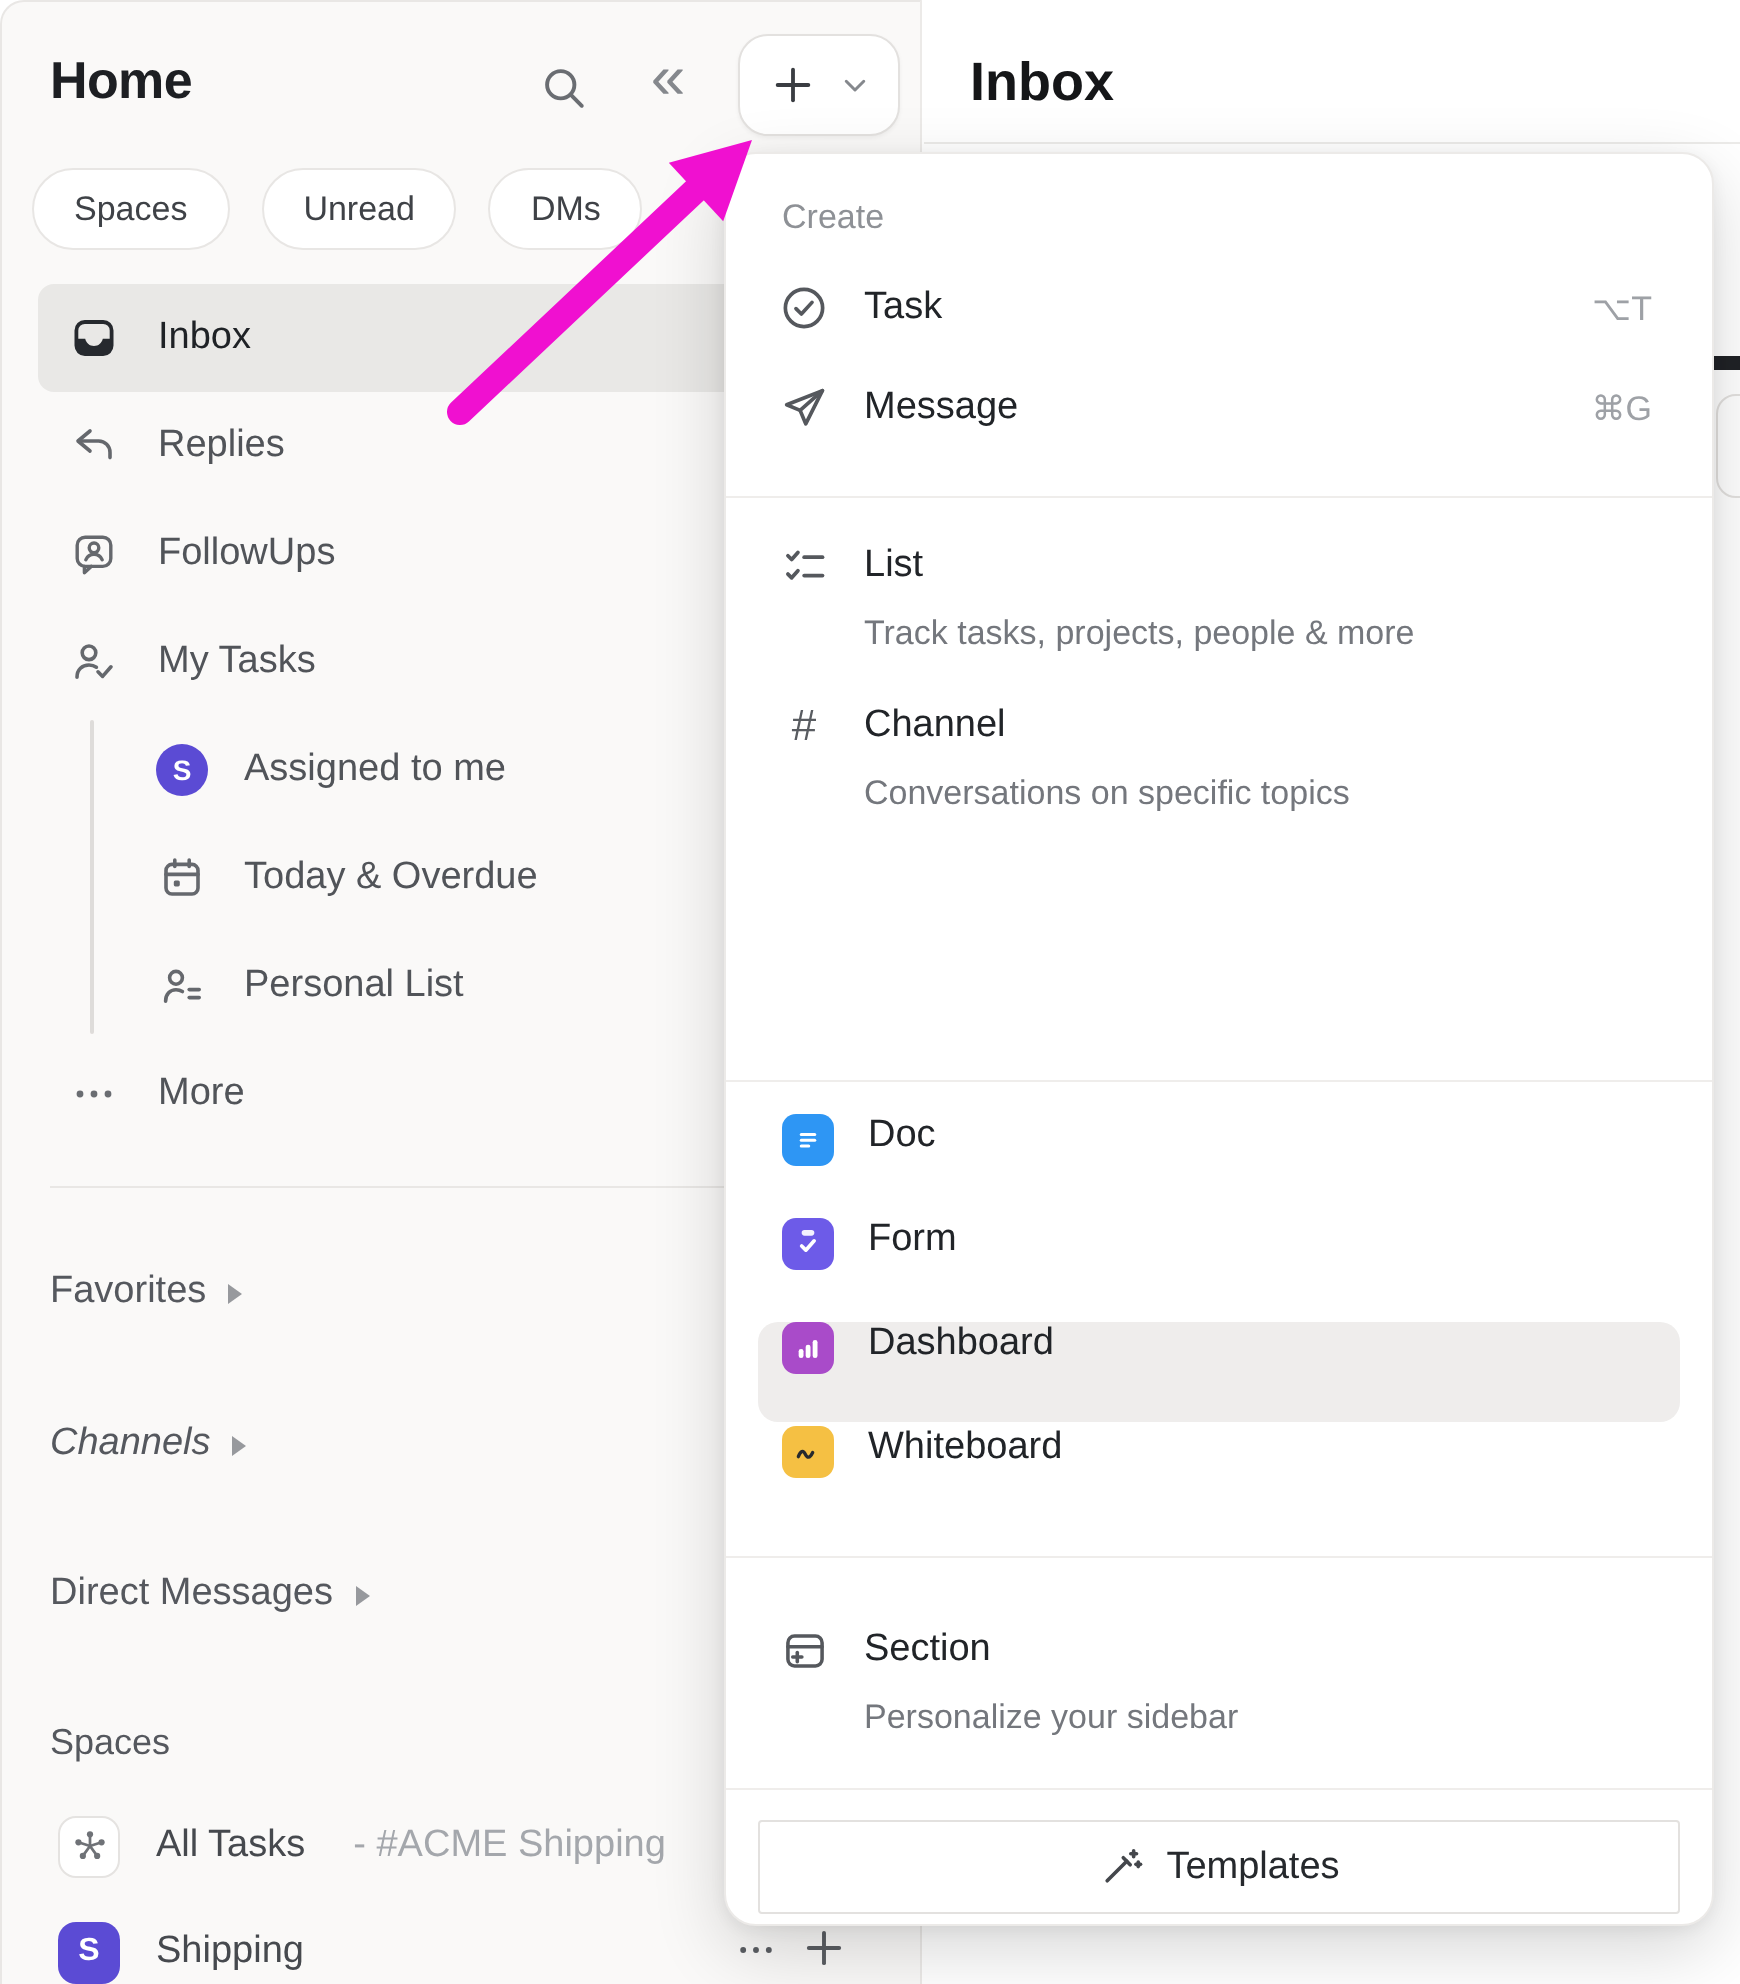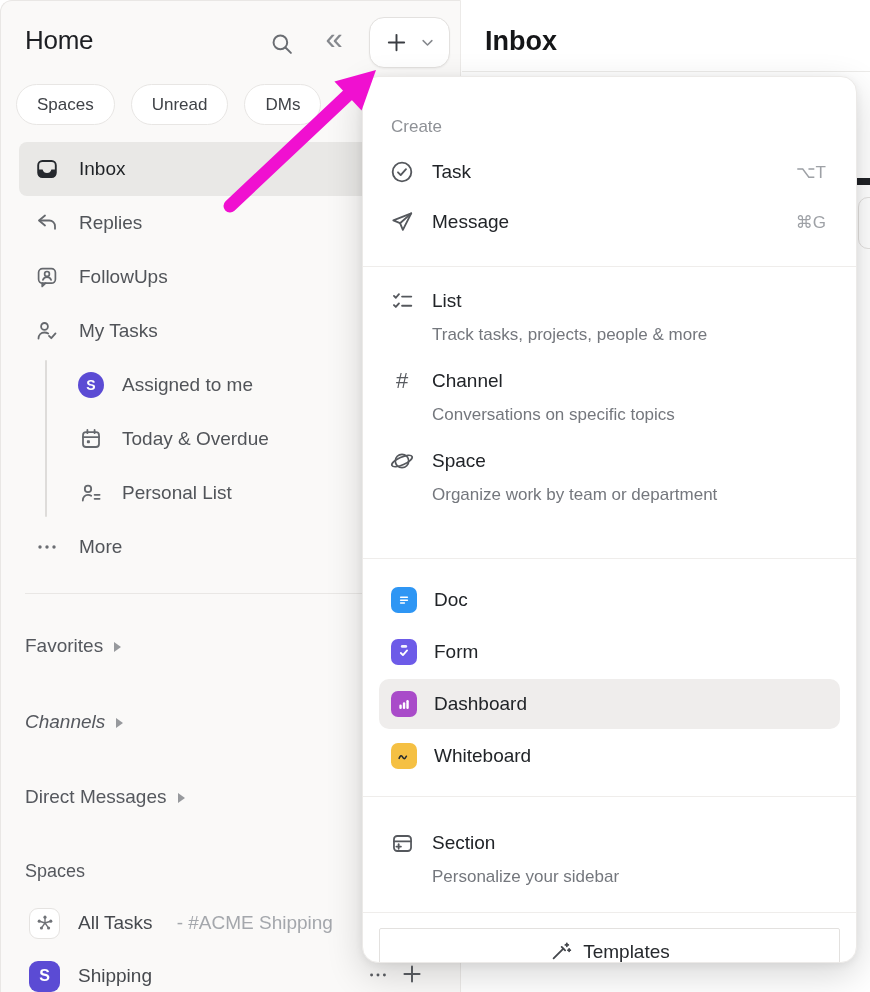--- a/index.html
+++ b/index.html
@@ -10,21 +10,21 @@
     -webkit-font-smoothing:antialiased;
   }
   svg{display:block;}
   
   .sidebar{
     position:absolute;left:0;top:0;width:461px;height:992px;
     background:#faf9f8;border-right:1px solid #eceae8;
     border-top:1px solid #e9e7e5;border-left:1px solid #e9e7e5;
     border-top-left-radius:12px;box-sizing:border-box;
   }
-  .home-title{position:absolute;left:24px;top:24px;font-size:26px;font-weight:400;color:#1d1f23;letter-spacing:-.3px;}
+  .home-title{position:absolute;left:24px;top:24px;font-size:26px;font-weight:700;color:#1d1f23;letter-spacing:-.3px;}
   .icon-btn{position:absolute;display:flex;align-items:center;justify-content:center;cursor:pointer;}
   .search-btn{left:266px;top:28px;width:30px;height:30px;}
   .collapse-btn{left:316px;top:18px;width:34px;height:40px;font-size:31px;color:#85888d;font-weight:400;}
   .plus-btn{
     position:absolute;left:368px;top:16px;width:81px;height:51px;background:#fff;
     border:1px solid #e3e1df;border-radius:15px;display:flex;align-items:center;justify-content:center;gap:12px;
     box-shadow:0 1px 2px rgba(0,0,0,.05);box-sizing:border-box;z-index:10;
   }
   .chips{position:absolute;left:15px;top:83px;display:flex;gap:16px;}
   .chip{
@@ -55,33 +55,33 @@
   .main-divider{position:absolute;left:0;top:71px;width:408px;height:1px;background:#ecebe9;}
   .tab-underline{position:absolute;left:360px;top:178px;width:60px;height:7px;background:#202226;border-radius:1px;}
   .partial-chip{position:absolute;left:396px;top:197px;width:80px;height:52px;border:1px solid #e3e1df;border-radius:10px;display:flex;align-items:center;padding-left:10px;font-size:18px;color:#43464b;box-sizing:border-box;}
   
   .menu{
     position:absolute;left:362px;top:76px;width:495px;height:887px;background:#fff;
     border:1px solid #eceae8;border-radius:16px;box-sizing:border-box;z-index:40;overflow:hidden;
     box-shadow:0 12px 36px rgba(0,0,0,.16),0 2px 8px rgba(0,0,0,.06);
   }
   .m-sec{box-sizing:border-box;}
-  .m-sec-a{height:171px;padding:18px 26px 0;margin-top:18px;}
+  .m-sec-a{height:171px;padding:18px 26px 0;}
   .m-sec-b{height:292px;border-top:1px solid #efedeb;padding:14px 26px 0;}
   .m-sec-c{height:238px;border-top:1px solid #efedeb;padding:16px 16px 0;}
   .m-sec-d{height:116px;border-top:1px solid #efedeb;padding:26px 26px 0;}
   .m-sec-e{height:70px;border-top:1px solid #efedeb;padding:15px 16px 0;}
   .m-heading{font-size:17px;color:#8e9196;margin:4px 0 10px 2px;}
   .m-row{height:50px;display:flex;align-items:center;gap:17px;font-size:19px;color:#212428;cursor:pointer;}
   .m-row .shortcut{margin-left:auto;font-size:17px;color:#9ea1a6;padding-right:4px;}
   .m-ico{width:26px;height:26px;display:flex;align-items:center;justify-content:center;flex:none;}
   .m-group{margin-bottom:10px;}
   .m-group .m-row{height:40px;}
   .m-desc{margin:2px 0 14px 43px;font-size:17px;color:#74777d;line-height:24px;}
-  .m-row-c{height:50px;display:flex;align-items:center;gap:17px;padding:0 12px;border-radius:10px;font-size:19px;color:#212428;cursor:pointer;margin-bottom:2px;}
+  .m-row-c{height:50px;display:flex;gap:17px;padding:0 12px;border-radius:10px;font-size:19px;color:#212428;cursor:pointer;margin-bottom:2px;}
   .m-row-c.highlighted{background:#efedec;}
   .tile{width:26px;height:26px;border-radius:7px;display:flex;align-items:center;justify-content:center;flex:none;}
   .icon-hash{font-size:22px;color:#595c61;font-weight:500;}
   .templates-btn{
     width:100%;height:47px;border:1px solid #e3e1df;border-radius:2px;background:#fff;
     display:flex;align-items:center;justify-content:center;gap:11px;font-size:19px;color:#26292d;cursor:pointer;box-sizing:border-box;
   }
   
   .arrow-overlay{position:absolute;left:0;top:0;z-index:70;pointer-events:none;}
 </style>
@@ -315,32 +315,20 @@
       </div>
       <div class="m-desc">Track tasks, projects, people &amp; more</div>
     </div>
     <div class="m-group">
       <div class="m-row">
         <span class="m-ico icon-hash">#</span>
         <span>Channel</span>
       </div>
       <div class="m-desc">Conversations on specific topics</div>
     </div>
-    <div class="m-group">
-      <div class="m-row">
-        <span class="m-ico">
-          <svg width="26" height="26" viewBox="0 0 24 24" fill="none" stroke="#55585d" stroke-width="1.6">
-              <circle cx="12" cy="12" r="6.2"></circle>
-              <ellipse cx="12" cy="12" rx="10.2" ry="3.6" transform="rotate(-24 12 12)"></ellipse>
-            </svg>
-        </span>
-        <span>Space</span>
-      </div>
-      <div class="m-desc">Organize work by team or department</div>
-    </div>
   </div>
 
   <div class="m-sec m-sec-c">
     <div class="m-row-c">
       <span class="tile" style="background: rgb(46, 150, 244);">
         <svg width="18" height="18" viewBox="0 0 24 24" stroke="#fff" stroke-width="2" stroke-linecap="round" fill="none">
             <line x1="7.5" y1="8.4" x2="16.5" y2="8.4"></line>
             <line x1="7.5" y1="12.2" x2="16.5" y2="12.2"></line>
             <line x1="7.5" y1="16" x2="12.5" y2="16"></line>
           </svg>

